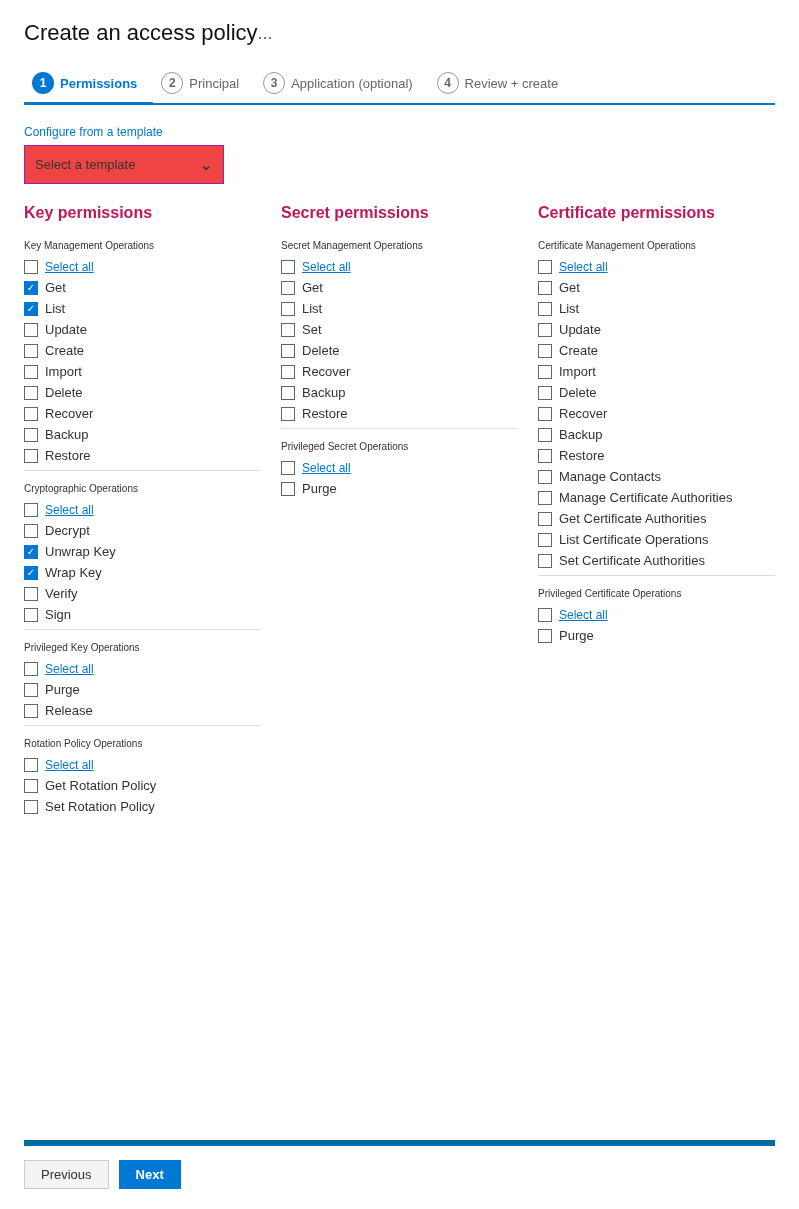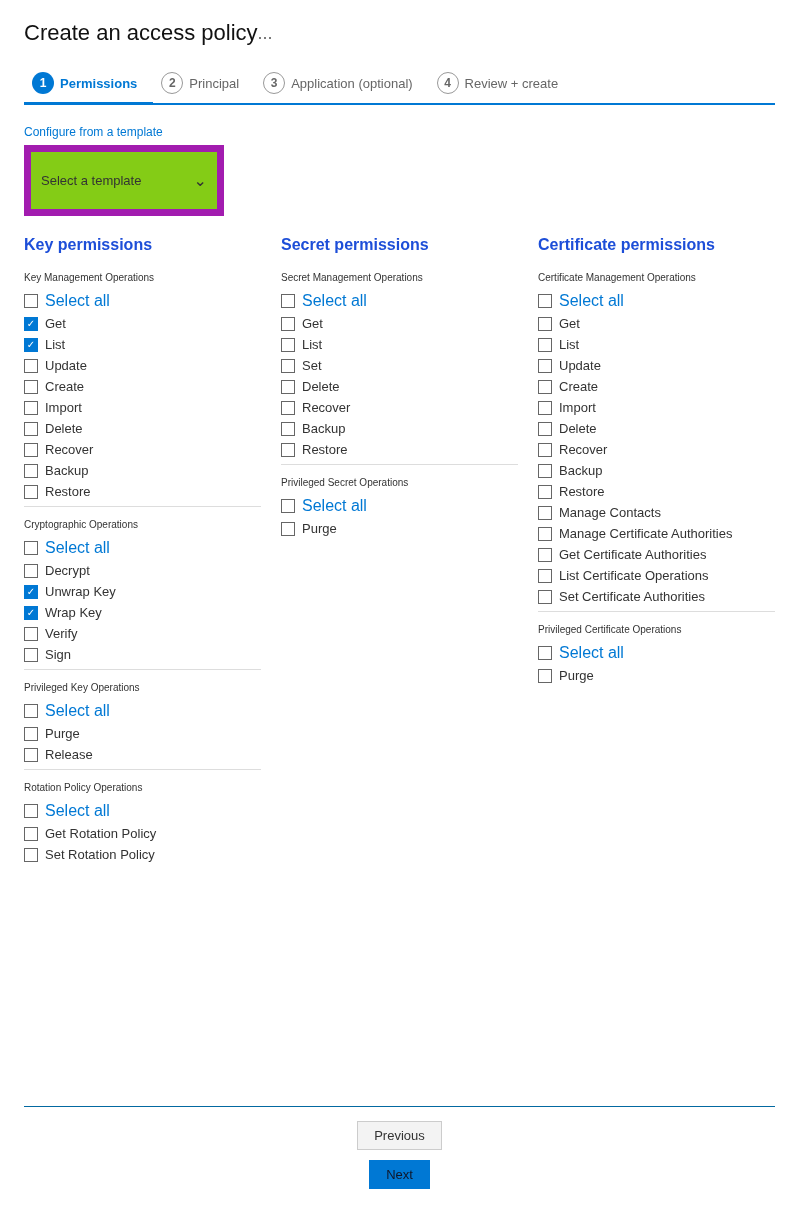--- a/index.html
+++ b/index.html
@@ -8,35 +8,35 @@
     .page-title { font-size: 22px; font-weight: 300; color: #111; margin-bottom: 4px; display: flex; align-items: center; gap: 0; }
     .page-title-dots { color: #666; font-size: 18px; }
     .wizard-tabs { display: flex; align-items: flex-end; border-bottom: 2px solid #0078d4; margin-bottom: 20px; margin-top: 14px; gap: 0; }
     .wizard-tab { display: flex; align-items: center; gap: 6px; padding: 8px 16px 8px 8px; cursor: pointer; font-size: 13px; color: #666; white-space: nowrap; border-bottom: 3px solid transparent; margin-bottom: -2px; }
     .wizard-tab.active { color: #0078d4; border-bottom: 3px solid #0078d4; font-weight: 600; }
     .wizard-tab .step-circle { width: 22px; height: 22px; border-radius: 50%; display: flex; align-items: center; justify-content: center; font-size: 12px; font-weight: 600; flex-shrink: 0; }
     .wizard-tab.active .step-circle { background: #0078d4; color: #fff; }
     .wizard-tab:not(.active) .step-circle { border: 1.5px solid #999; color: #666; background: #fff; }
     .template-section { margin-bottom: 20px; }
     .template-label { font-size: 12px; color: #0078d4; margin-bottom: 6px; }
-    .template-dropdown { display: flex; align-items: center; justify-content: space-between; border: 7px solid #a21caf; padding: 19px 10px; width: 200px; cursor: pointer; background: #84cc16; font-size: 13px; color: #333; }
+    .template-dropdown { display: flex; align-items: center; justify-content: space-between; border: 1px solid #a21caf; padding: 9px 10px; width: 200px; cursor: pointer; background: #ef4444; font-size: 13px; color: #333; }
     .permissions-grid { display: grid; grid-template-columns: 1fr 1fr 1fr; gap: 0 20px; flex: 1; }
     .perm-column { }
-    .perm-section-title { font-size: 16px; font-weight: 600; color: #1d4ed8; margin-bottom: 12px; padding-bottom: 6px; }
+    .perm-section-title { font-size: 16px; font-weight: 600; color: #be185d; margin-bottom: 12px; padding-bottom: 6px; }
     .perm-group-title { font-size: 10px; color: #333; font-weight: 400; margin-bottom: 6px; margin-top: 12px; }
     .perm-list { list-style: none; }
     .perm-item { display: flex; align-items: center; gap: 7px; padding: 3px 0; font-size: 13px; color: #333; }
-    .perm-item .select-all-label { color: #0078d4; font-size: 16px; }
+    .perm-item .select-all-label { color: #0078d4; font-size: 12px; text-decoration: underline; }
     .perm-divider { border: none; border-top: 1px solid #ddd; margin: 4px 0 4px 0; }
     .checkbox { width: 14px; height: 14px; border: 1.5px solid #666; display: inline-flex; align-items: center; justify-content: center; flex-shrink: 0; background: #fff; }
     .checkbox.checked { background: #0078d4; border-color: #0078d4; }
     .checkbox.checked::after { content: '✓'; color: #fff; font-size: 10px; line-height: 1; }
-    .footer { display: flex; align-items: center; gap: 10px; padding: 14px 0 0 0; border-top: 1px solid #0369a1; margin-top: auto; flex-direction: column; }
+    .footer { display: flex; align-items: center; gap: 10px; padding: 14px 0 0 0; border-top: 6px solid #0369a1; margin-top: auto; }
     .btn { padding: 6px 16px; font-size: 13px; cursor: pointer; border: 1px solid #ccc; background: #f3f3f3; color: #333; font-family: inherit; }
-    .btn-primary { background: #0078d4; color: #0f172a; border-color: #0078d4; font-weight: 400; }
+    .btn-primary { background: #0078d4; color: #ffffff; border-color: #0078d4; font-weight: 700; }
   </style>
 </head>
 <body>
 
 <div class="page">
 
   <h1 class="page-title">
     <span>Create an access policy</span>
     <span class="page-title-dots">...</span>
   </h1>

